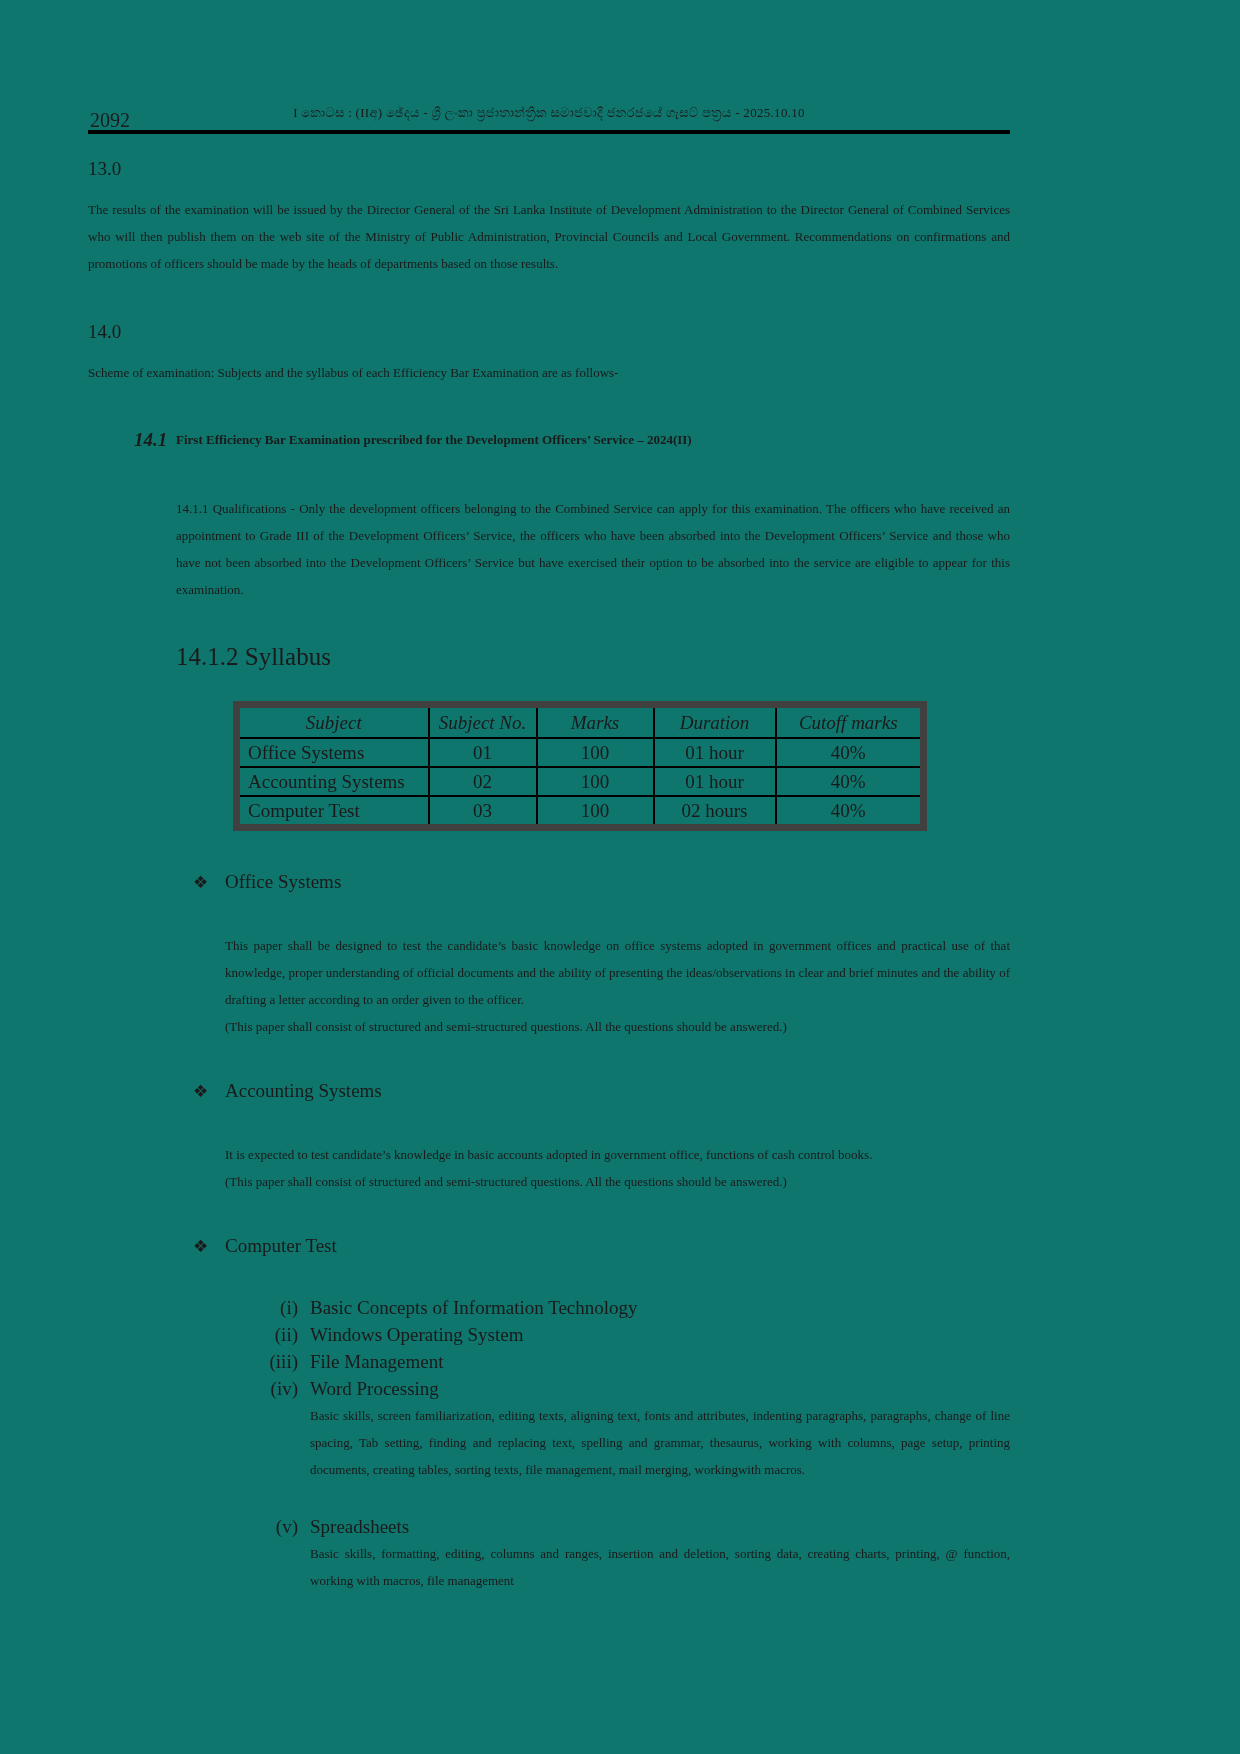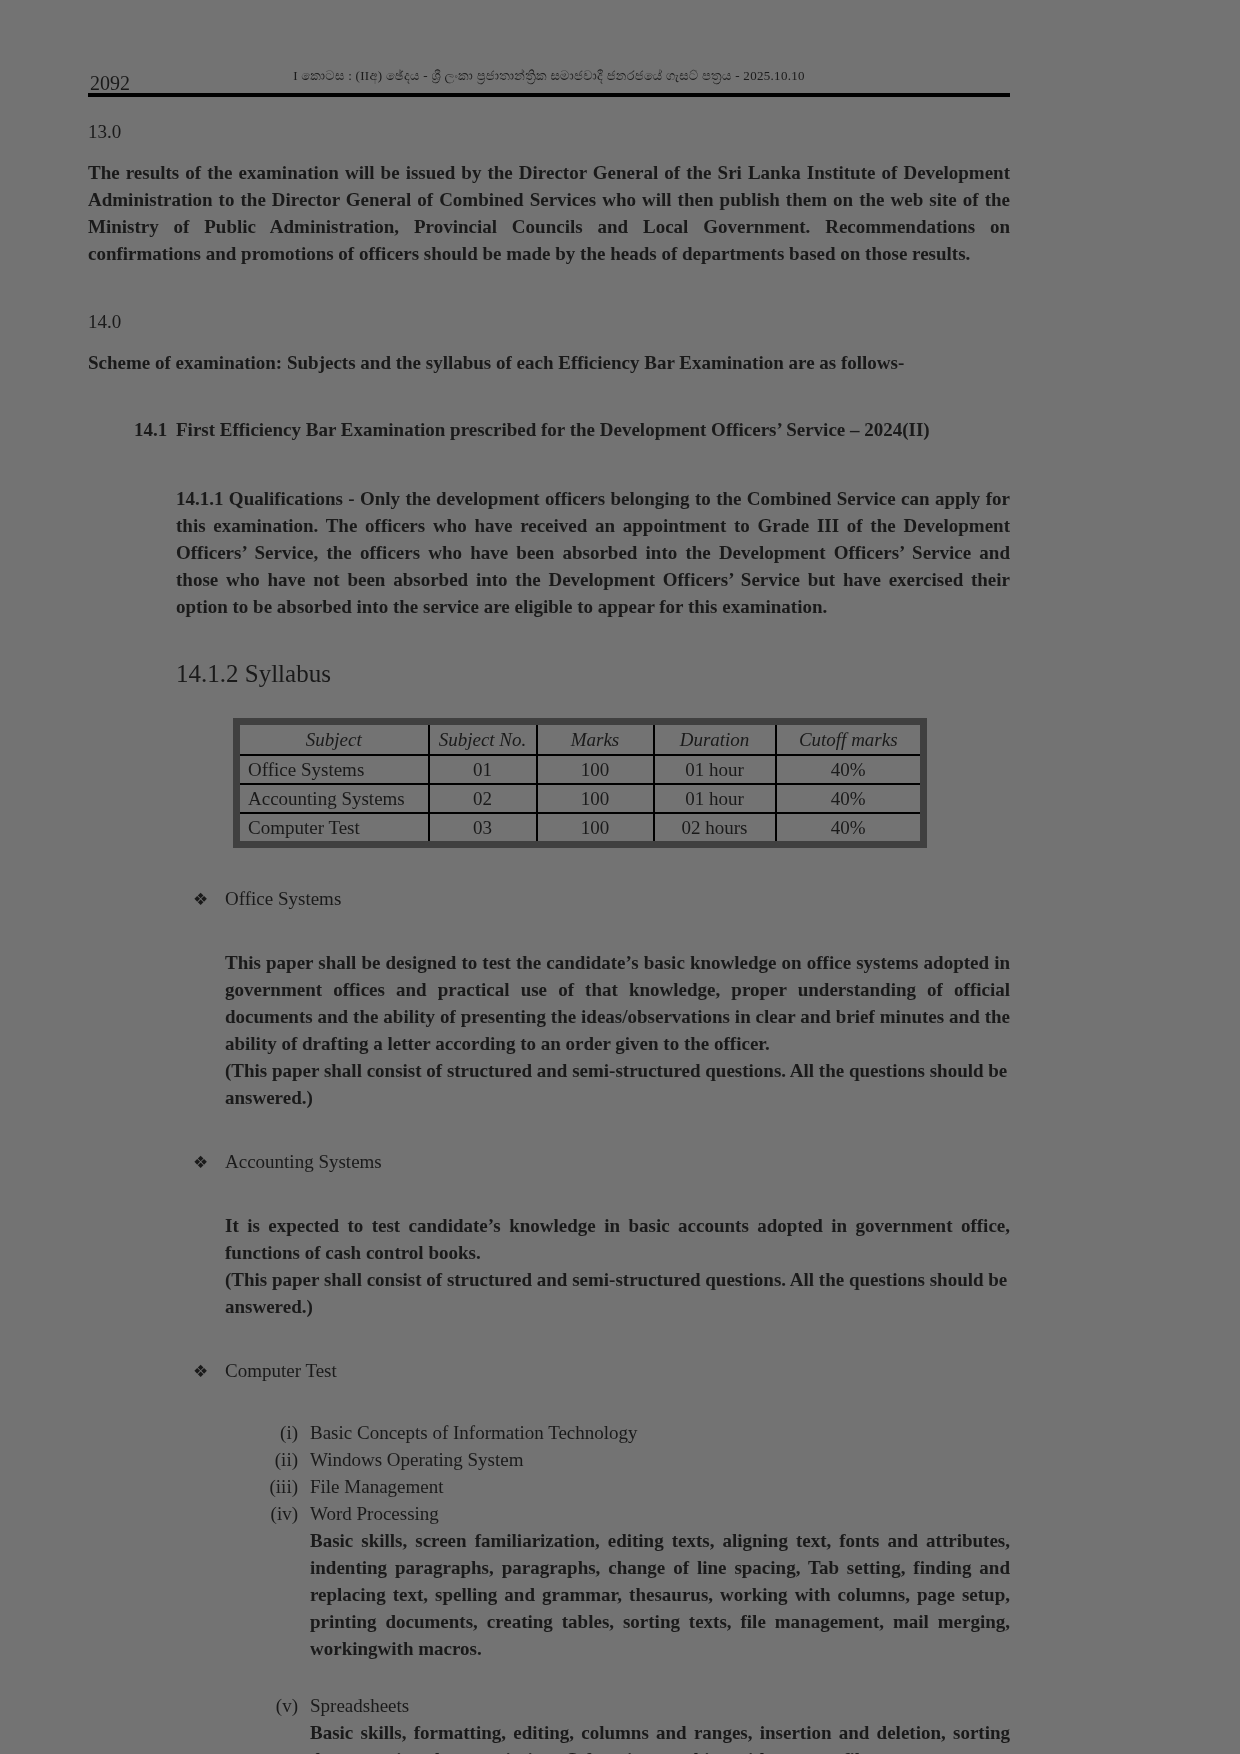--- a/index.html
+++ b/index.html
@@ -12,23 +12,23 @@
     height: 1754px;
     font-family: "Liberation Serif", serif;
     color: #1a1a1a;
     -webkit-font-smoothing: antialiased;
   }
   .page {
     position: relative;
     width: 1240px;
     height: 1754px;
     box-sizing: border-box;
-    padding: 68px 230px 0 88px;
+    padding: 105px 230px 0 88px;
     overflow: hidden;
-    background: #737373;
+    background: #0f766e;
   }
   
   .header { position: relative; text-align: center; }
   .page-number {
     position: absolute;
     left: 2px;
     top: 4px;
     font-size: 20px;
   }
   .header-si {
@@ -43,44 +43,43 @@
     white-space: nowrap;
   }
   .sc { font-variant: small-caps; }
   .rule {
     margin-top: 9px;
     border-top: 4px solid #000;
     height: 0;
   }
   
   .para, .sec-body, .bullet-para, .item-detail {
-    font-size: 19px;
+    font-size: 13px;
     line-height: 27px;
     text-align: justify;
-    font-weight: bold;
   }
   .sec {
     display: flex;
     flex-direction: column;
   }
   .sec-num {
     flex: 0 0 41px;
     font-size: 19px;
     line-height: 27px;
   }
   .sec-body { flex: 1; }
   .mt-13 { margin-top: 21px; }
   .mt-14 { margin-top: 41px; }
   .heading-141 {
     margin-top: 40px;
     margin-left: 46px;
     display: flex;
     font-weight: bold;
   }
-  .heading-141 .sec-num { flex: 0 0 42px; font-weight: bold; }
+  .heading-141 .sec-num { flex: 0 0 42px; font-weight: bold; font-style: italic; }
   .block-1411 {
     margin-top: 42px;
     margin-left: 88px;
   }
   .syllabus-label {
     margin-top: 40px;
     margin-left: 88px;
     font-size: 25px;
     line-height: 27px;
   }

